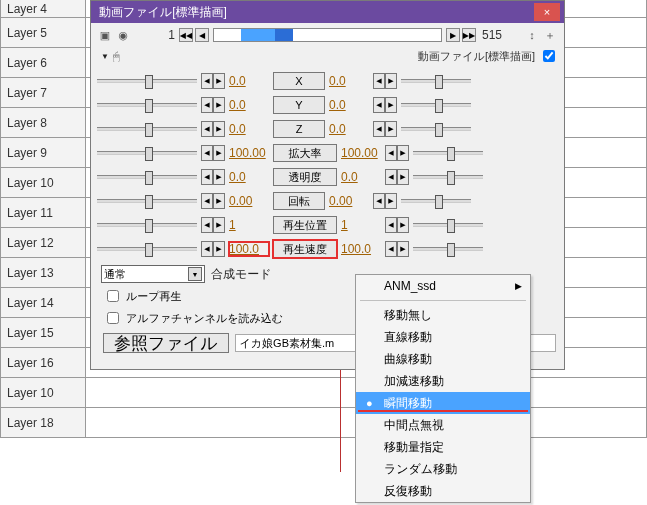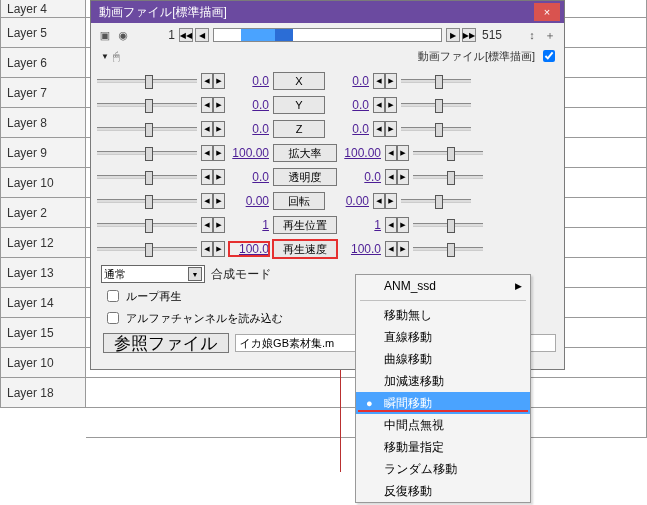--- a/index.html
+++ b/index.html
@@ -35,21 +35,21 @@
   .tri { font-size:8px; color:#222; }
   .chk { width:12px; height:12px; }
 
   .params { padding:0 6px; }
   .prow { display:flex; align-items:center; height:24px; gap:4px; }
   .slider { position:relative; height:4px; border-top:1px solid #888; border-bottom:1px solid #ccc; background:#ddd; flex:0 0 100px; }
   .slider.small { flex:0 0 70px; }
   .slider .thumb { position:absolute; top:-5px; width:8px; height:14px; background:#d9d9d9; border:1px solid #555; }
   .spin { display:flex; }
   .spin .b { width:12px; height:16px; border:1px solid #777; background:#e8e8e8; display:flex; align-items:center; justify-content:center; font-size:7px; cursor:pointer;}
-  .val { width:40px; text-align:right; font-size:12px; color:#4c1d95; text-decoration:underline; }
+  .val { width:40px; text-align:left; font-size:12px; color:#a16207; text-decoration:underline; }
   .pbtn { width:52px; height:18px; border:1px solid #777; background:#e8e8e8; display:flex; align-items:center; justify-content:center; font-size:11px; cursor:pointer; }
   .pbtn.wide { width:64px; }
   .redbox { outline:2px solid #e53030; outline-offset:-1px; }
 
   .comprow { display:flex; align-items:center; gap:6px; padding:4px 2px 4px 4px;}
   .combo { width:104px; height:18px; border:1px solid #666; background:#fff; display:flex; align-items:center; padding:0 2px;gap:20px; }
   .combo .dd { width:14px; height:14px; border:1px solid #666; background:#e0e0e0; margin-left:auto; display:flex; align-items:center; justify-content:center; font-size:7px;}
   .label { font-size:12px; color:#222; }
 
   .chkrow { display:flex; align-items:center; gap:4px; padding:0 2px 4px 6px;}
@@ -72,25 +72,26 @@
 <div class="root">
 
   <div class="layer-strip">
     <div class="layer-cell">Layer 4</div>
     <div class="layer-cell">Layer 5</div>
     <div class="layer-cell">Layer 6</div>
     <div class="layer-cell">Layer 7</div>
     <div class="layer-cell">Layer 8</div>
     <div class="layer-cell">Layer 9</div>
     <div class="layer-cell">Layer 10</div>
-    <div class="layer-cell">Layer 2</div>
+    <div class="layer-cell">Layer 11</div>
     <div class="layer-cell">Layer 12</div>
     <div class="layer-cell">Layer 13</div>
     <div class="layer-cell">Layer 14</div>
     <div class="layer-cell">Layer 15</div>
+    <div class="layer-cell">Layer 16</div>
     <div class="layer-cell">Layer 10</div>
     <div class="layer-cell">Layer 18</div>
   </div>
   <div class="timeline-grid">
     <div class="row"></div>
       <div class="row"></div>
       <div class="row"></div>
       <div class="row"></div>
       <div class="row"></div>
     <div class="row"></div>

